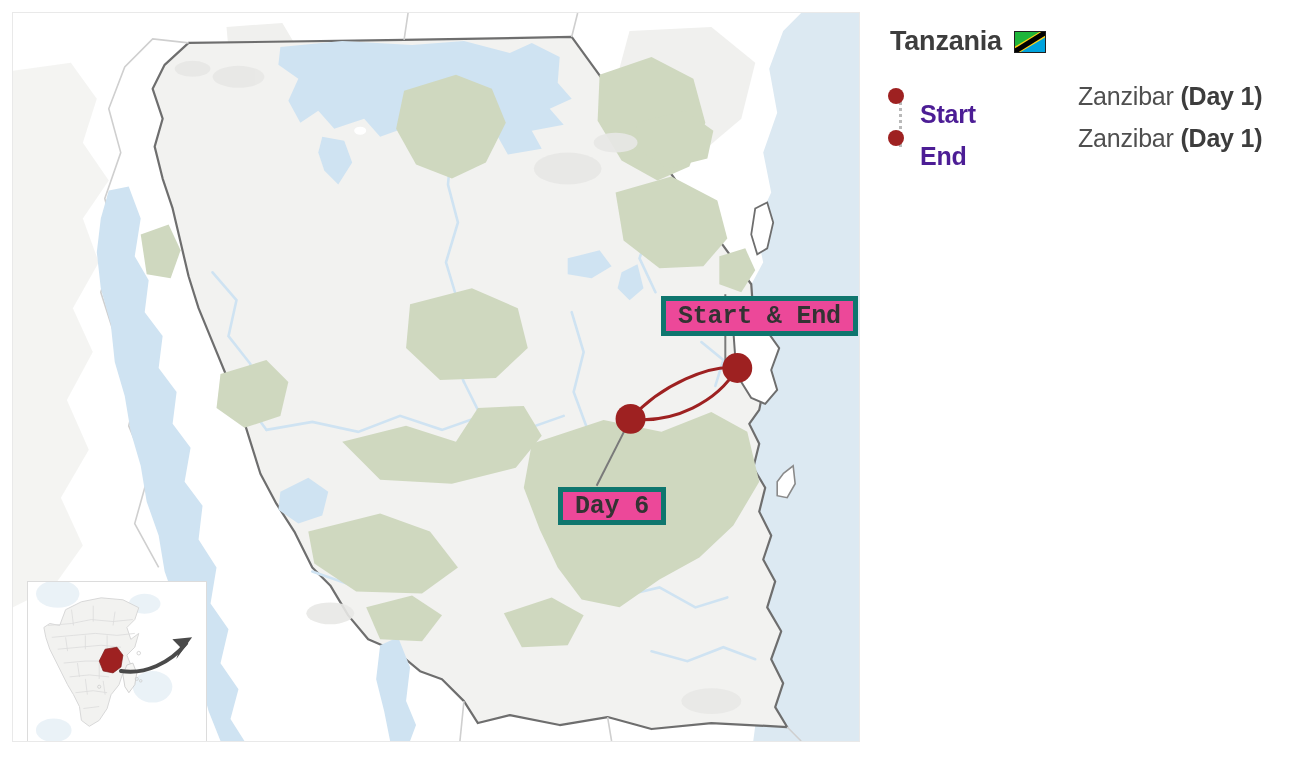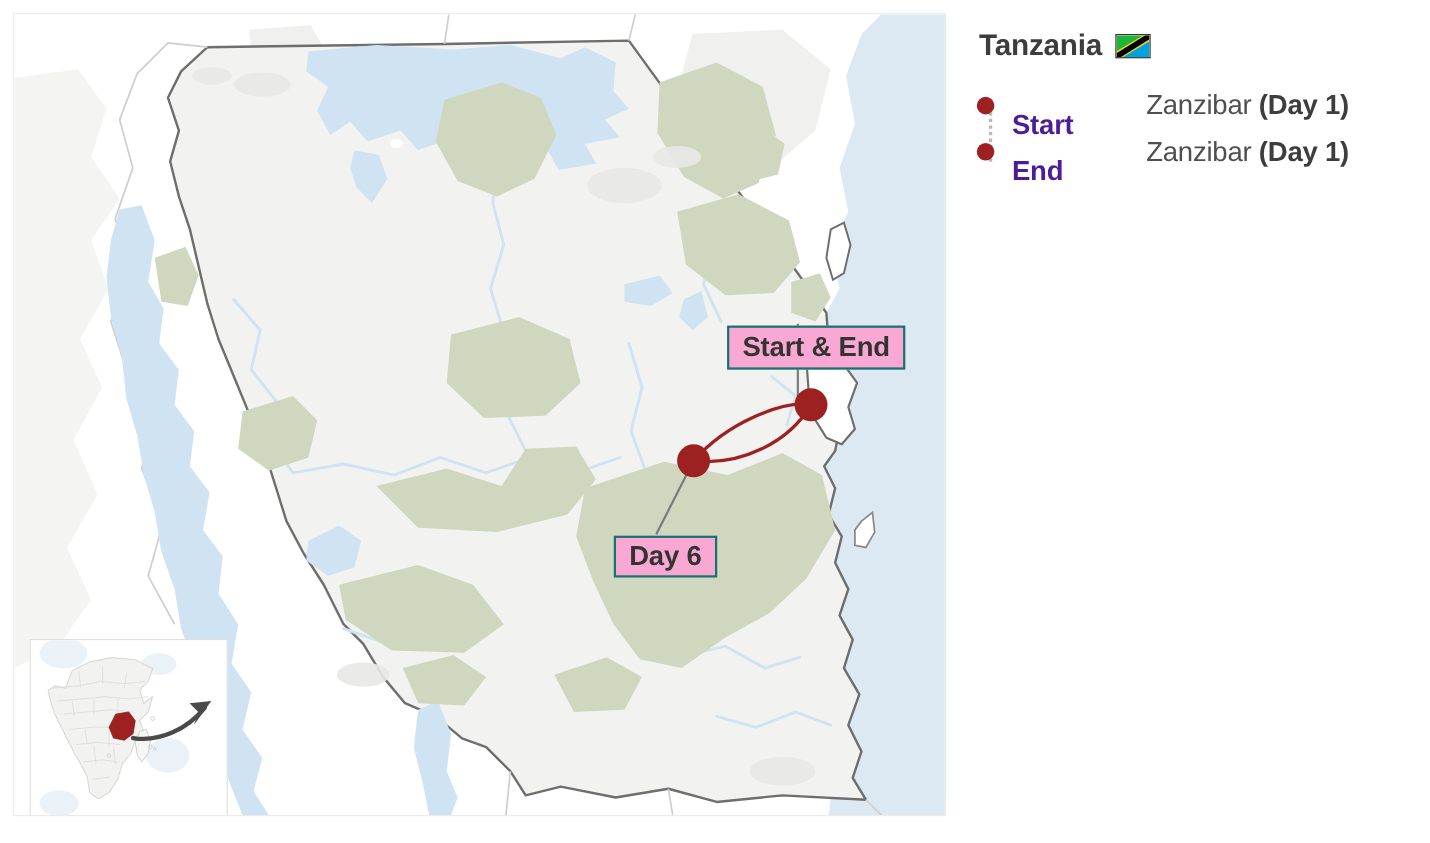--- a/index.html
+++ b/index.html
@@ -19,27 +19,27 @@
     background:#ffffff;
     border:1px solid #e9e9e9;
     box-sizing:border-box;
     overflow:hidden;
   }
   .map-svg{position:absolute;left:0;top:0;width:100%;height:100%;display:block;}
 
   
   .map-label{
     position:absolute;
-    background:#f9a8d4;
-    border:2px solid #0f766e;
+    background:#ec4899;
+    border:5px solid #0f766e;
     color:#333333;
     font-weight:bold;
     white-space:nowrap;
     box-sizing:border-box;
-    display:flex;align-items:center;justify-content:center;
+    display:flex;align-items:center;justify-content:center;font-family:Liberation Mono, monospace;
   }
   #label-start-end{
     left:648px;top:283px;height:40px;padding:0 12px;font-size:25px;letter-spacing:-0.2px;
   }
   #label-day1{
     left:545px;top:474px;height:38px;padding:0 12px;font-size:25px;letter-spacing:-0.2px;
   }
 
   
   .inset{
@@ -77,21 +77,21 @@
   .legend-dot{
     width:16px;height:16px;border-radius:50%;
     background:#9e2121;flex:none;margin-right:16px;
     position:relative;z-index:2;
   }
   .legend-kind{
     font-size:25px;font-weight:bold;color:#4c1d95;
     width:122px;flex:none;letter-spacing:-0.2px;margin-top:36px;
   }
   .legend-place{
-    font-size:25px;color:#4f4f4f;font-weight:normal;letter-spacing:-0.2px;
+    font-size:25px;color:#4f4f4f;font-weight:normal;letter-spacing:-0.2px;margin-left:36px;
   }
   .legend-place .day{font-weight:bold;color:#3d3d3d;}
 </style>
 </head>
 <body>
 
 <div class="root">
 
   <div class="map-panel">
 

